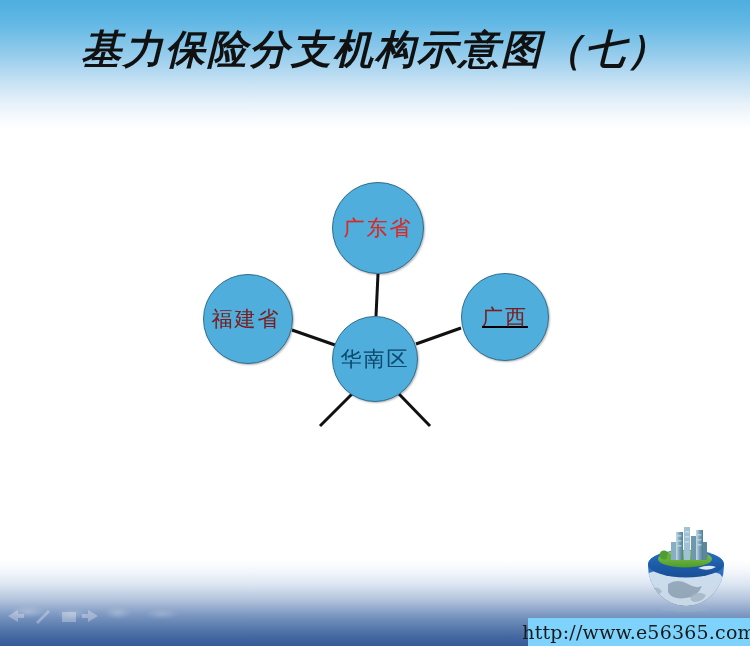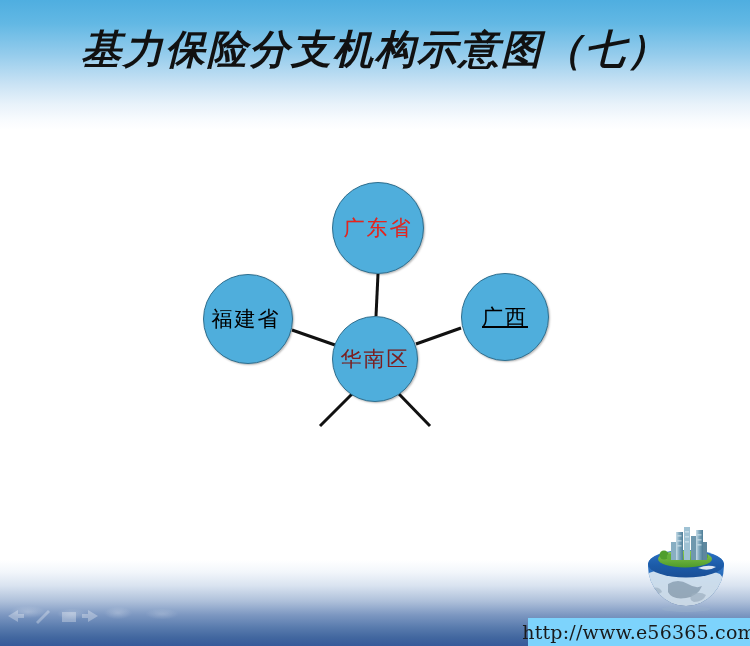--- a/index.html
+++ b/index.html
@@ -117,22 +117,22 @@
   }
   .node-label {
     font-family: "DejaVu Serif", "Liberation Serif", serif;
     font-size: 21px;
     letter-spacing: 2px;
     white-space: nowrap;
     line-height: 1;
     text-shadow: 0 0 0.5px rgba(0,0,0,0.15);
   }
   .label-red { color: #E8231C; }
-  .label-purple { color: #000000; }
-  .label-black { color: #7f1d1d; text-align: center; }
+  .label-purple { color: #7f1d1d; }
+  .label-black { color: #0c4a6e; text-align: center; }
 
   
   .globe {
     position: absolute;
     left: 640px;
     top: 524px;
     width: 92px;
     height: 88px;
   }
 

